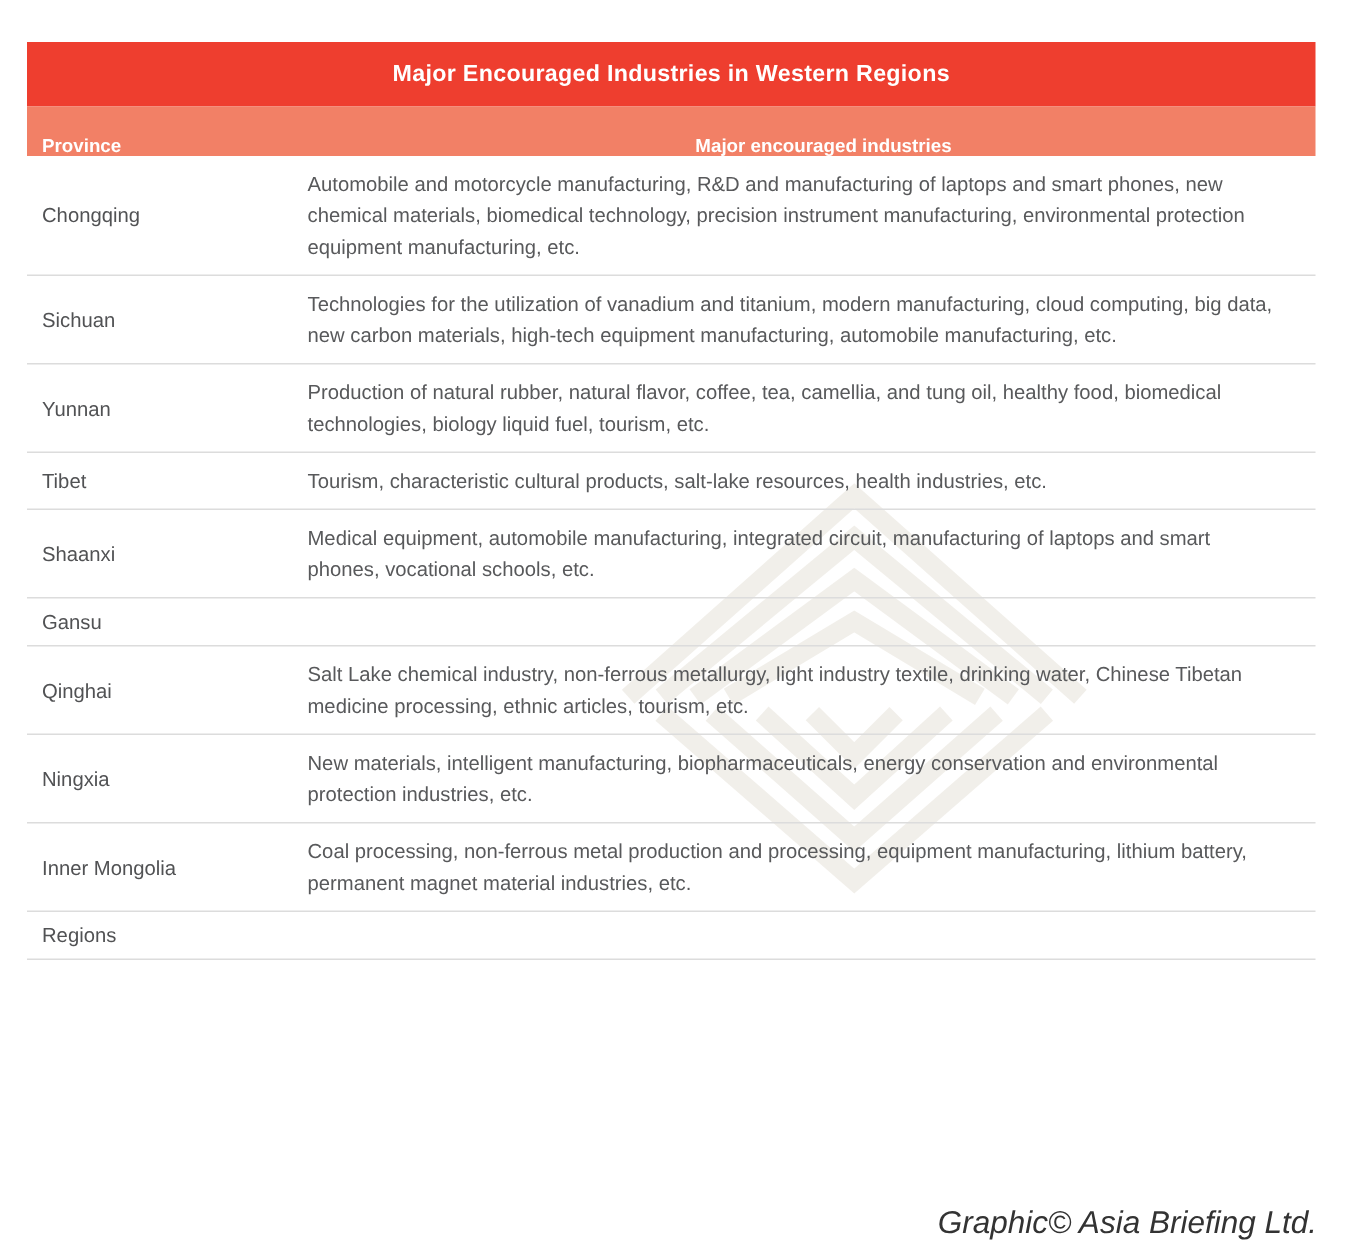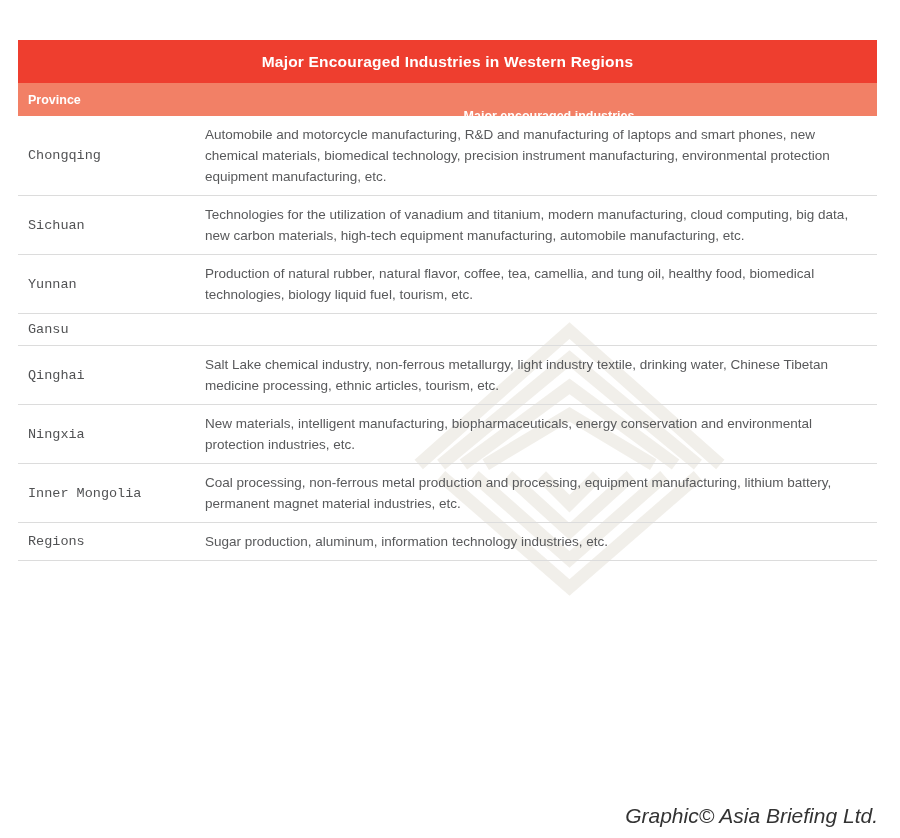--- a/index.html
+++ b/index.html
@@ -31,41 +31,41 @@
     top: 290px;
     width: 335px;
     height: 310px;
     opacity: 0.35;
     pointer-events: none;
     z-index: 0;
   }
   .table-wrap {
     position: absolute;
     left: 18px;
-    top: 40px;
+    top: 28px;
     width: 859px;
     z-index: 1;
   }
   .title-bar {
     background: var(--title-bar);
     color: #ffffff;
     height: 43px;
     display: flex;
     align-items: center;
     justify-content: center;
     font-weight: bold;
     font-size: 15.5px;
     letter-spacing: 0.2px;
   }
   .col-header {
     background: var(--column-header);
     color: #ffffff;
     height: 33px;
     display: flex;
-    align-items: center;
+    align-items: flex-end;
     font-weight: bold;
     font-size: 12.5px;
     gap: 36px;
   }
   .col-header .col-province {
     width: 187px;
     padding-left: 10px;
     flex: 0 0 187px;
   }
   .col-header .col-industries {
@@ -80,21 +80,20 @@
     align-items: center;
     border-bottom: 1px solid var(--divider);
     padding: 8px 0;
   }
   .cell-province {
     flex: 0 0 187px;
     width: 187px;
     padding-left: 10px;
     color: var(--province-text);
     font-size: 13.5px;
-    font-family: Liberation Mono, monospace;
   }
   .cell-industries {
     flex: 1;
     color: var(--body-text);
     font-size: 13.5px;
     line-height: 21px;
     padding-right: 26px;
   }
   .credit {
     position: absolute;
@@ -140,21 +139,29 @@
     <div class="cell-province">Sichuan</div>
     <div class="cell-industries">Technologies for the utilization of vanadium and titanium, modern manufacturing, cloud computing, big data, new carbon materials, high-tech equipment manufacturing, automobile manufacturing, etc.</div>
   </div>
 
 
   <div class="trow">
     <div class="cell-province">Yunnan</div>
     <div class="cell-industries">Production of natural rubber, natural flavor, coffee, tea, camellia, and tung oil, healthy food, biomedical technologies, biology liquid fuel, tourism, etc.</div>
   </div>
 
+  <div class="trow">
+    <div class="cell-province">Tibet</div>
+    <div class="cell-industries">Tourism, characteristic cultural products, salt-lake resources, health industries, etc.</div>
+  </div>
 
+  <div class="trow">
+    <div class="cell-province">Shaanxi</div>
+    <div class="cell-industries">Medical equipment, automobile manufacturing, integrated circuit, manufacturing of laptops and smart phones, vocational schools, etc.</div>
+  </div>
 
   <div class="trow">
     <div class="cell-province">Gansu</div>
   </div>
 
   <div class="trow">
     <div class="cell-province">Qinghai</div>
     <div class="cell-industries">Salt Lake chemical industry, non-ferrous metallurgy, light industry textile, drinking water, Chinese Tibetan medicine processing, ethnic articles, tourism, etc.</div>
   </div>
 
@@ -164,20 +171,19 @@
   </div>
 
 
   <div class="trow">
     <div class="cell-province">Inner Mongolia</div>
     <div class="cell-industries">Coal processing, non-ferrous metal production and processing, equipment manufacturing, lithium battery, permanent magnet material industries, etc.</div>
   </div>
 
   <div class="trow">
     <div class="cell-province">Regions</div>
-    <div class="cell-industries">Sugar production, aluminum, information technology industries, etc.</div>
   </div>
 </div>
   </div>
 
   <div class="credit">Graphic© Asia Briefing Ltd.</div>
 
 </div>
 
 </body></html>

